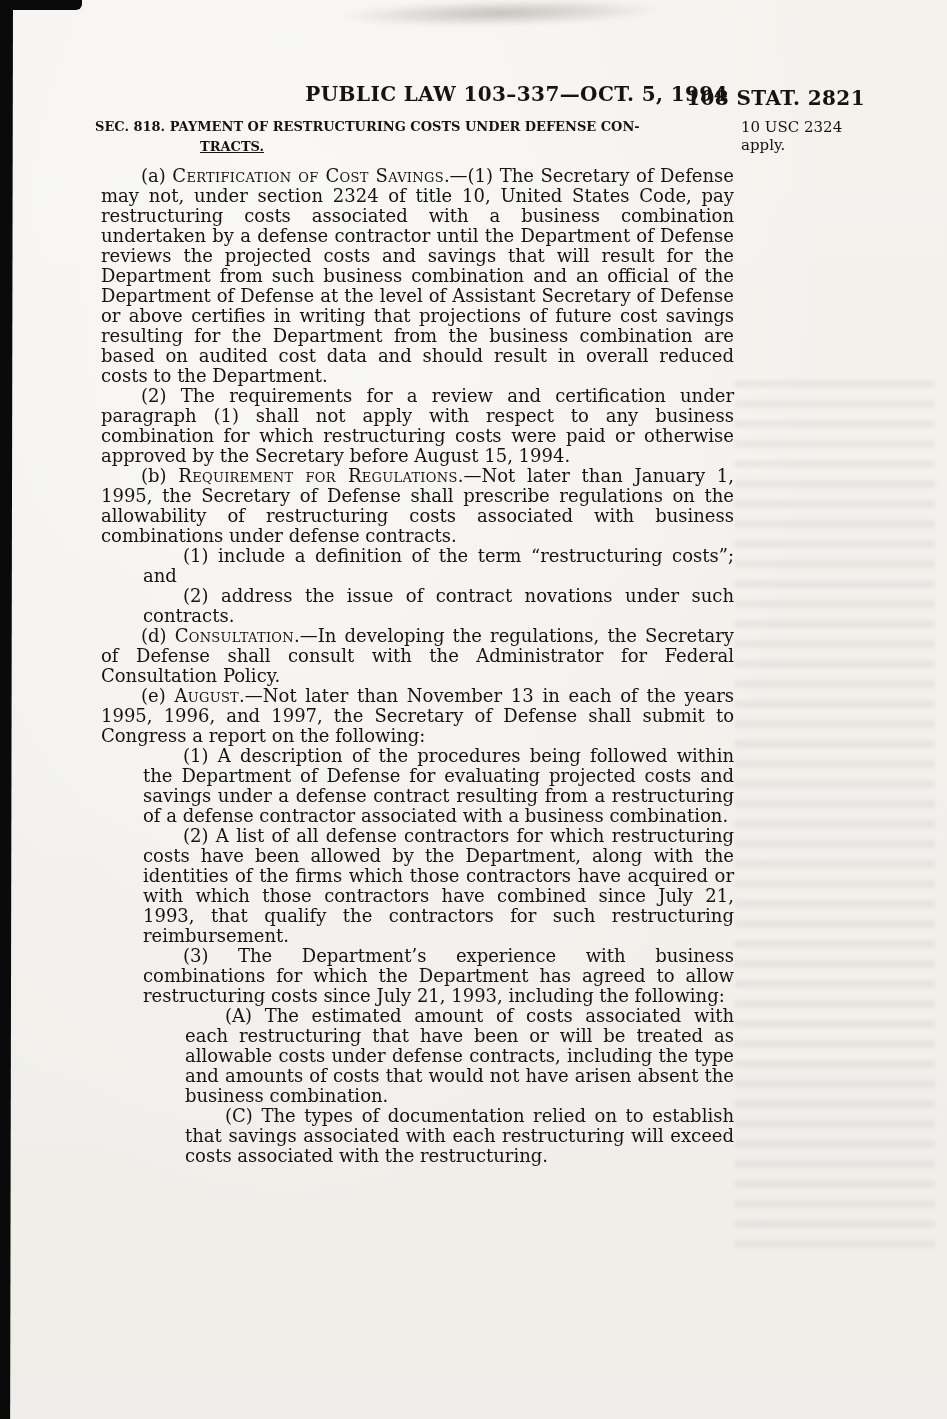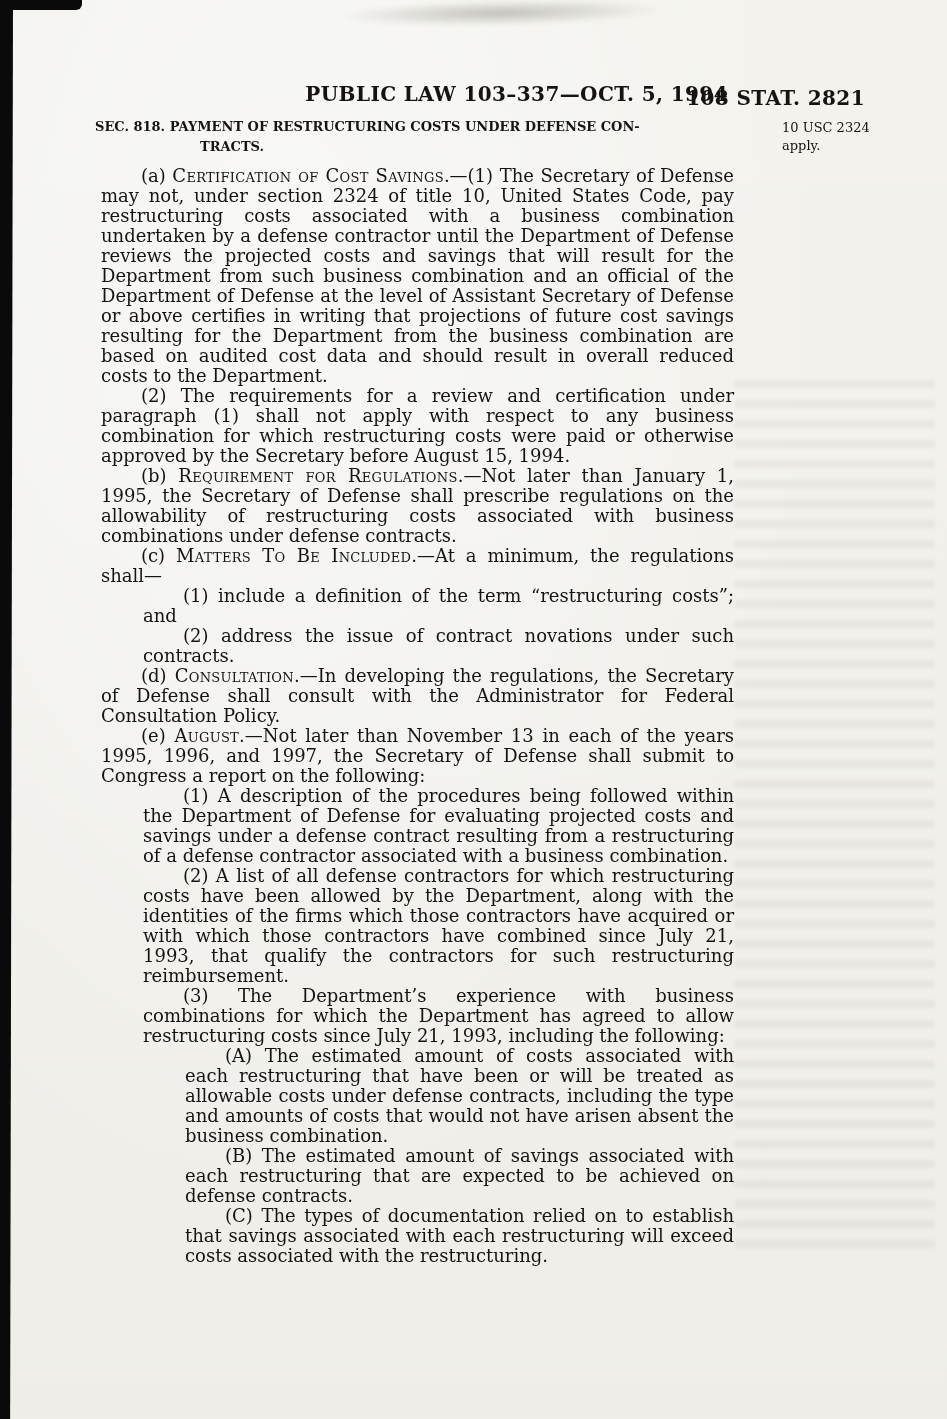--- a/index.html
+++ b/index.html
@@ -52,26 +52,26 @@
     position:absolute; right:82px; top:70px;
     font-weight:bold; font-size:20px; letter-spacing:0.4px;margin-top:16px;
   }
 
   
   .sec-heading {
     position:absolute; left:95px; top:117px; width:650px;
     font-weight:bold; font-size:13px; line-height:20px;
   }
   .sec-heading .line1 { white-space:nowrap; }
-  .sec-heading .line2 { margin-left:105px; }
+  .sec-heading .line2 { margin-left:105px;text-decoration:underline; }
 
   
   .margin-note {
     position:absolute; left:741px; top:119px; width:140px;
-    font-size:13px; line-height:17.5px;margin-left:41px;
+    font-size:15px; line-height:17.5px;
   }
 
   
   .body-text {
     position:absolute; left:101px; top:166px; width:633px;
     font-size:18px; line-height:20px; text-align:justify;
     text-rendering:optimizeLegibility;
   }
   .para { text-indent:40px; }
   .para.level-1 { margin-left:42px; }
@@ -99,26 +99,24 @@
 
   <div class="margin-note">
     <div>10 USC 2324</div>
     <div>apply.</div>
   </div>
 
   <main class="body-text" id="body-text">
       <p class="para level-0"><span class="run">(a) </span><span class="sc">Certification of Cost Savings</span><span class="run">.—(1) The Secretary of Defense may not, under section 2324 of title 10, United States Code, pay restructuring costs associated with a business combination undertaken by a defense contractor until the Department of Defense reviews the projected costs and savings that will result for the Department from such business combination and an official of the Department of Defense at the level of Assistant Secretary of Defense or above certifies in writing that projections of future cost savings resulting for the Department from the business combination are based on audited cost data and should result in overall reduced costs to the Department.</span></p>
       <p class="para level-0"><span class="run">(2) The requirements for a review and certification under paragraph (1) shall not apply with respect to any business combination for which restructuring costs were paid or otherwise approved by the Secretary before August 15, 1994.</span></p>
       <p class="para level-0"><span class="run">(b) </span><span class="sc">Requirement for Regulations</span><span class="run">.—Not later than January 1, 1995, the Secretary of Defense shall prescribe regulations on the allowability of restructuring costs associated with business combinations under defense contracts.</span></p>
-      <p class="para level-0"><span class="run">(c) </span><span class="sc">Matters To Be Included</span><span class="run">.—At a minimum, the regulations shall—</span></p>
       <p class="para level-1"><span class="run">(1) include a definition of the term “restructuring costs”; and</span></p>
       <p class="para level-1"><span class="run">(2) address the issue of contract novations under such contracts.</span></p>
       <p class="para level-0"><span class="run">(d) </span><span class="sc">Consultation</span><span class="run">.—In developing the regulations, the Secretary of Defense shall consult with the Administrator for Federal Consultation Policy.</span></p>
       <p class="para level-0"><span class="run">(e) </span><span class="sc">August</span><span class="run">.—Not later than November 13 in each of the years 1995, 1996, and 1997, the Secretary of Defense shall submit to Congress a report on the following:</span></p>
       <p class="para level-1"><span class="run">(1) A description of the procedures being followed within the Department of Defense for evaluating projected costs and savings under a defense contract resulting from a restructuring of a defense contractor associated with a business combination.</span></p>
       <p class="para level-1"><span class="run">(2) A list of all defense contractors for which restructuring costs have been allowed by the Department, along with the identities of the firms which those contractors have acquired or with which those contractors have combined since July 21, 1993, that qualify the contractors for such restructuring reimbursement.</span></p>
       <p class="para level-1"><span class="run">(3) The Department’s experience with business combinations for which the Department has agreed to allow restructuring costs since July 21, 1993, including the following:</span></p>
       <p class="para level-2"><span class="run">(A) The estimated amount of costs associated with each restructuring that have been or will be treated as allowable costs under defense contracts, including the type and amounts of costs that would not have arisen absent the business combination.</span></p>
-      <p class="para level-2"><span class="run">(B) The estimated amount of savings associated with each restructuring that are expected to be achieved on defense contracts.</span></p>
       <p class="para level-2"><span class="run">(C) The types of documentation relied on to establish that savings associated with each restructuring will exceed costs associated with the restructuring.</span></p>
     </main>
 
 </div>
 
 </body></html>

